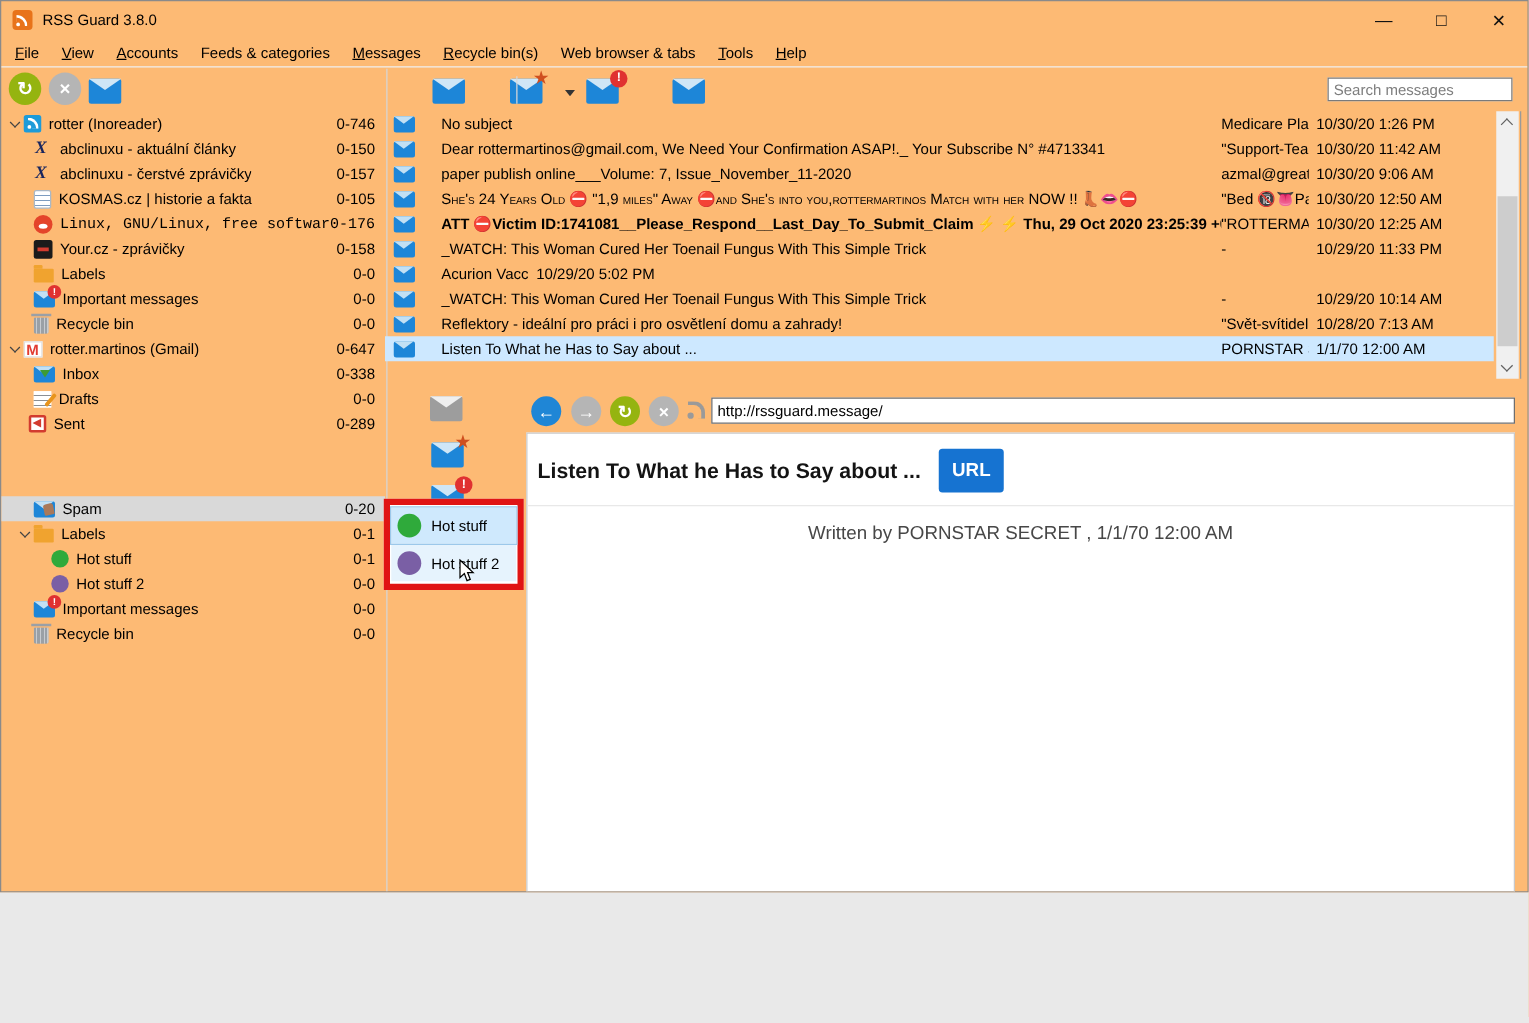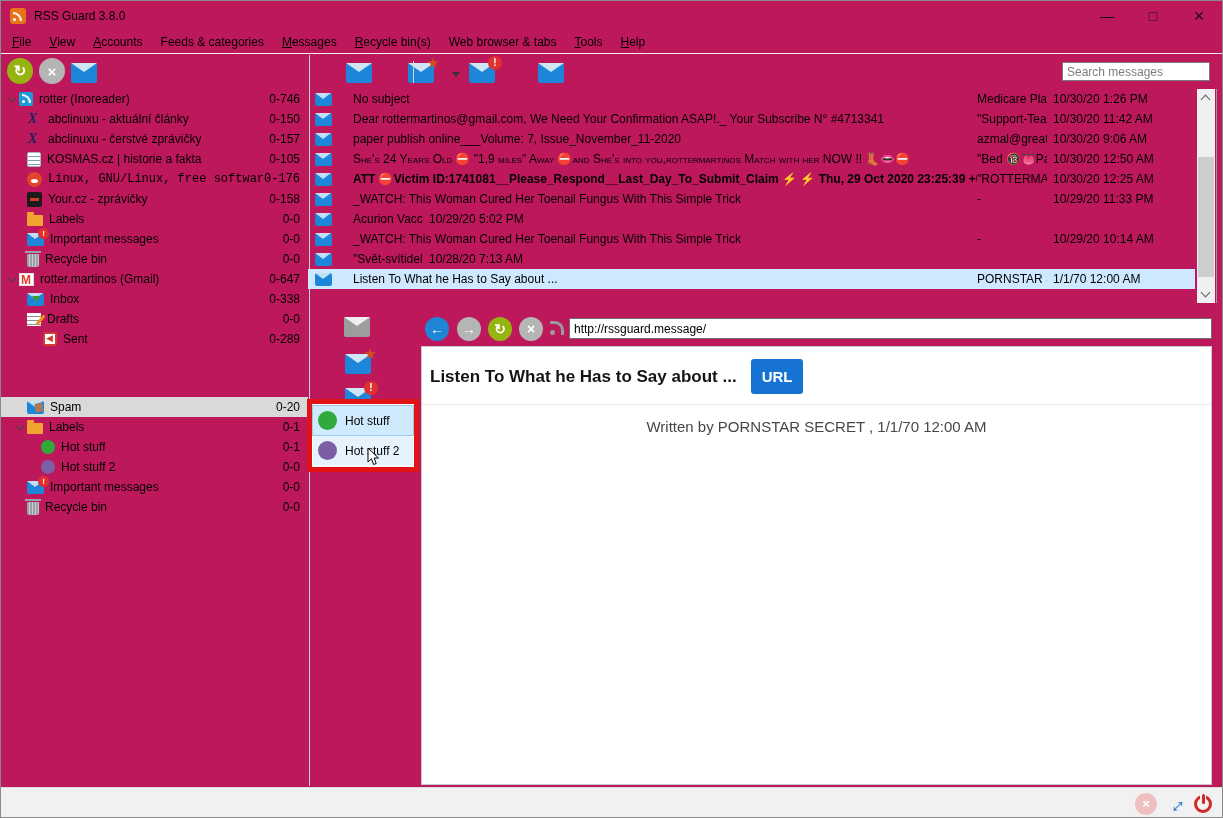--- a/index.html
+++ b/index.html
@@ -1,17 +1,17 @@
 <!DOCTYPE html>
 <html><head>
 <meta charset="utf-8">
 <style>
   html,body{margin:0;padding:0;background:#e9e9e9;}
   *{box-sizing:border-box;}
-  #app{position:relative;width:1223px;height:818px;background:#be185d;
+  #app{position:relative;width:1223px;height:714px;background:#fdba74;
        font-family:"Liberation Sans",sans-serif;font-size:12px;color:#000;
        border:1px solid #8a8a8a;overflow:hidden;}
 
   
   #titlebar{position:absolute;left:0;top:0;width:100%;height:30px;display:flex;align-items:center;}
   #titlebar .apptitle{margin-left:8px;font-size:12px;color:#000;}
   #wincontrols{margin-left:auto;display:flex;height:100%;}
   .winbtn{width:46px;height:100%;display:flex;align-items:center;justify-content:center;
           font-size:14px;color:#111;cursor:default;}
   .winbtn.close{font-size:18px;}
@@ -273,21 +273,21 @@
         <span class="ic env env-s inboxic"></span>
         <span class="slabel">Inbox</span>
         <span class="scount">0-338</span>
       </div>
       <div class="srow" style="padding-left: 12px;">
         <span class="chevslot"></span>
         <span class="ic draftsic"></span>
         <span class="slabel">Drafts</span>
         <span class="scount">0-0</span>
       </div>
-      <div class="srow" style="padding-left: 28px;">
+      <div class="srow" style="padding-left: 8px;">
         <span class="chevslot"></span>
         <span class="ic sentic"></span>
         <span class="slabel">Sent</span>
         <span class="scount">0-289</span>
       </div>
       <div class="srow sel" style="padding-left: 12px; margin-top: 48px;">
         <span class="chevslot"></span>
         <span class="ic env env-s spamic"></span>
         <span class="slabel">Spam</span>
         <span class="scount">0-20</span>
@@ -371,20 +371,21 @@
         <span class="mdate">10/29/20 5:02 PM</span>
       </div>
       <div class="mrow">
         <span class="ic env env-s"></span>
         <span class="subj">_WATCH: This Woman Cured Her Toenail Fungus With This Simple Trick</span>
         <span class="sender">-</span>
         <span class="mdate">10/29/20 10:14 AM</span>
       </div>
       <div class="mrow">
         <span class="ic env env-s"></span>
+        <span class="subj">Reflektory - ideální pro práci i pro osvětlení domu a zahrady!</span>
         <span class="sender">"Svět-svítidel.cz" ...</span>
         <span class="mdate">10/28/20 7:13 AM</span>
       </div>
       <div class="mrow sel">
         <span class="ic env env-s"></span>
         <span class="subj">Listen To What he Has to Say about ...</span>
         <span class="sender">PORNSTAR SECR...</span>
         <span class="mdate">1/1/70 12:00 AM</span>
       </div>
     </div>

